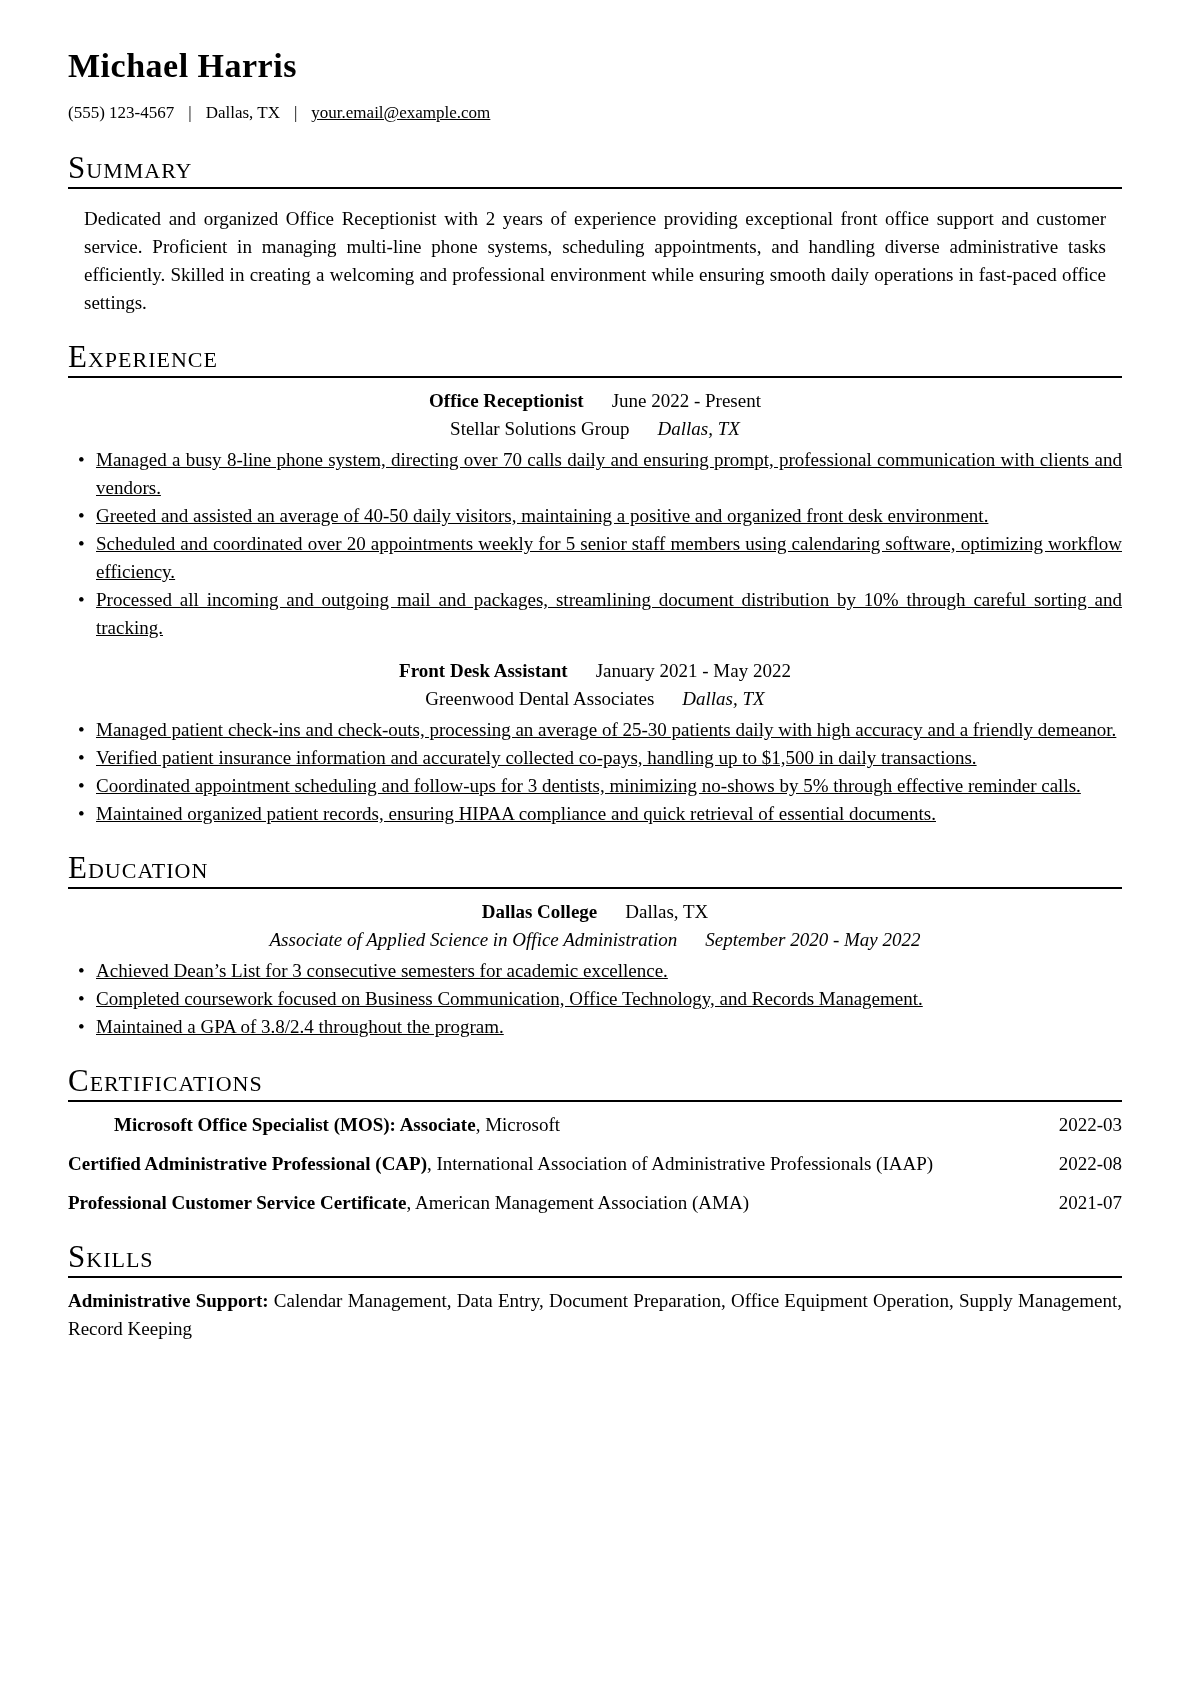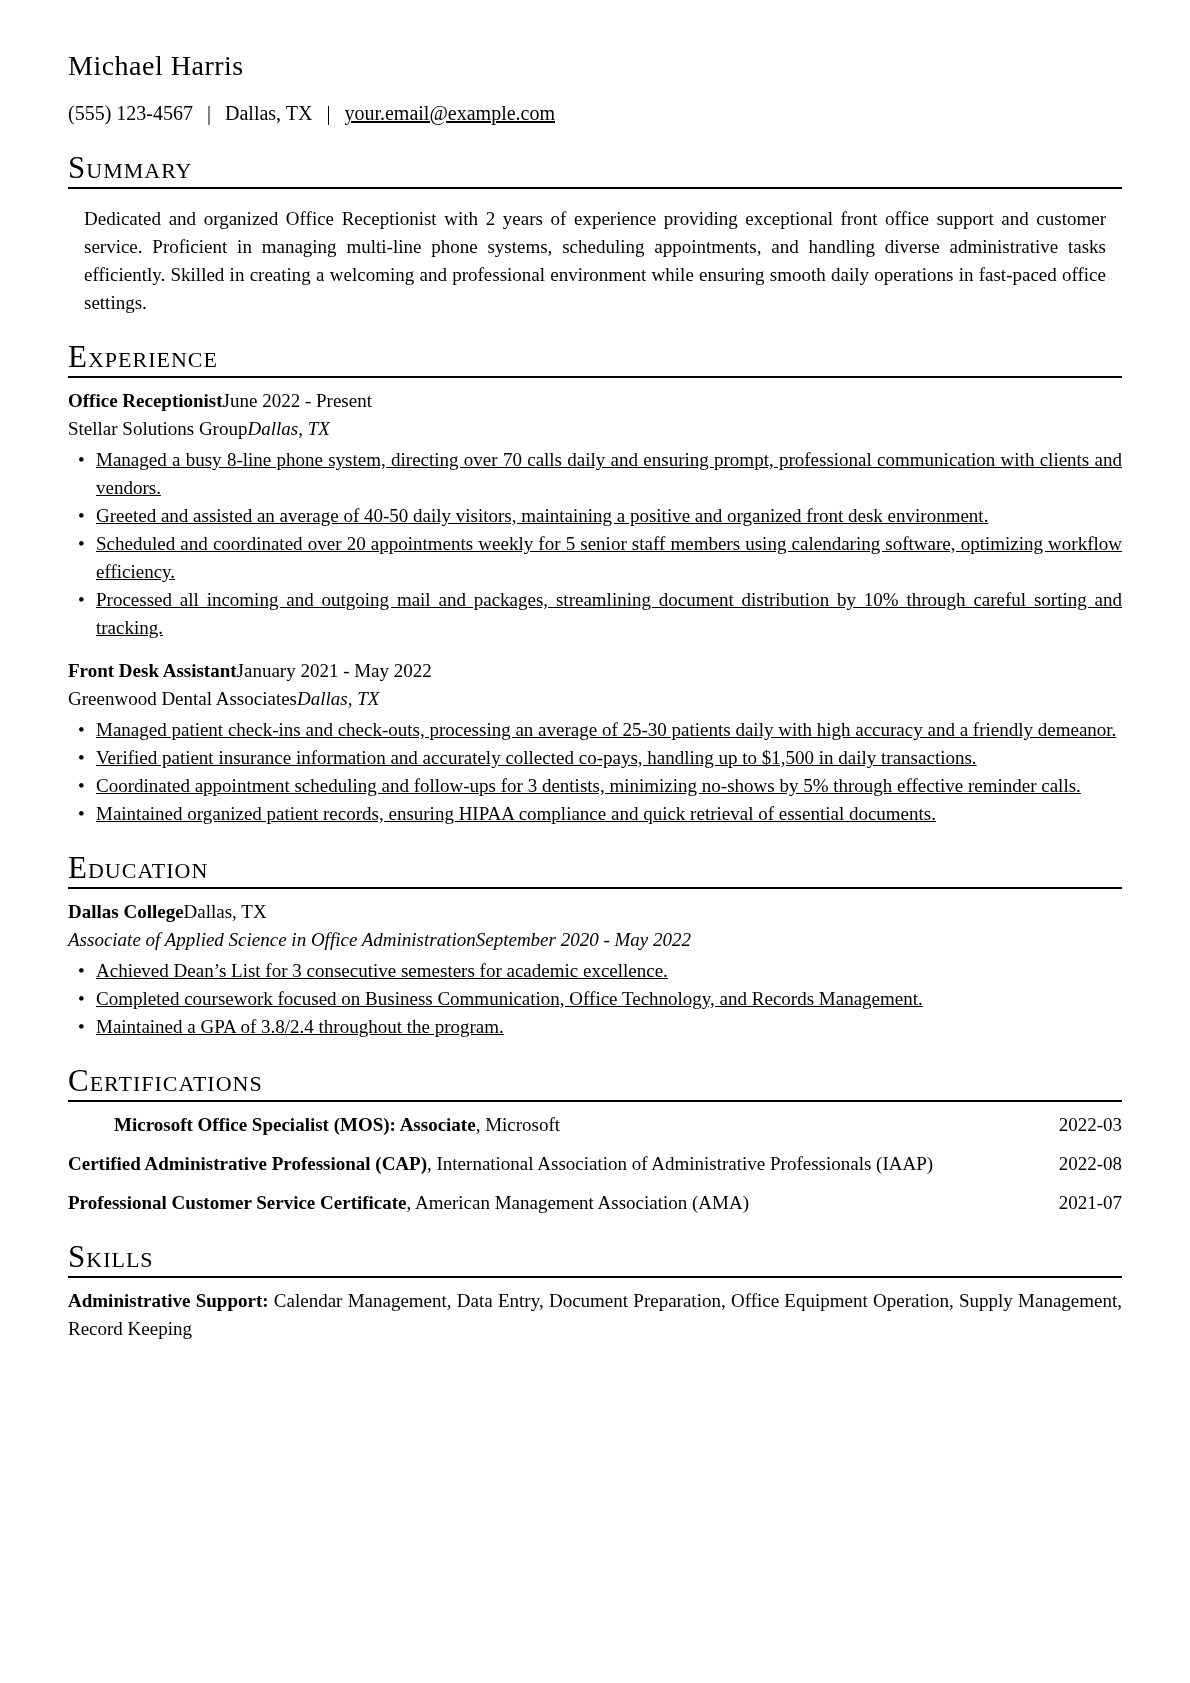--- a/index.html
+++ b/index.html
@@ -14,28 +14,28 @@
     overflow: hidden;
   }
   .page {
     padding: 44px 68px 0 68px;
     box-sizing: border-box;
     width: 1190px;
     height: 1683px;
   }
   
   h1.name {
-    font-size: 28px;
+    font-size: 34px;
     line-height: 44px;
-    font-weight: normal;
+    font-weight: bold;
     margin: 0 0 10px 0;
     letter-spacing: 0.5px;
   }
   .contact {
-    font-size: 20px;
+    font-size: 17px;
     line-height: 30px;
   }
   .contact .sep { margin: 0 14px; }
   .contact a.email {
     color: #000000;
     text-decoration: underline;
     cursor: pointer;
   }
   
   section { margin-top: 25px; }
@@ -51,22 +51,23 @@
   }
   p.body-text {
     margin: 16px;
     text-align: justify;
   }
   
   .entry { margin-top: 2px; }
   .entry + .entry { margin-top: 15px; }
   .entry-row {
     display: flex;
-    justify-content: flex-start;
+    justify-content: center;
     align-items: baseline;
+    gap: 28px;
   }
   .bold   { font-weight: bold; }
   .italic { font-style: italic; }
   ul.bullets {
     list-style: none;
     margin: 3px 0 0 0;
     padding: 0;
   }
   ul.bullets li {
     position: relative;

